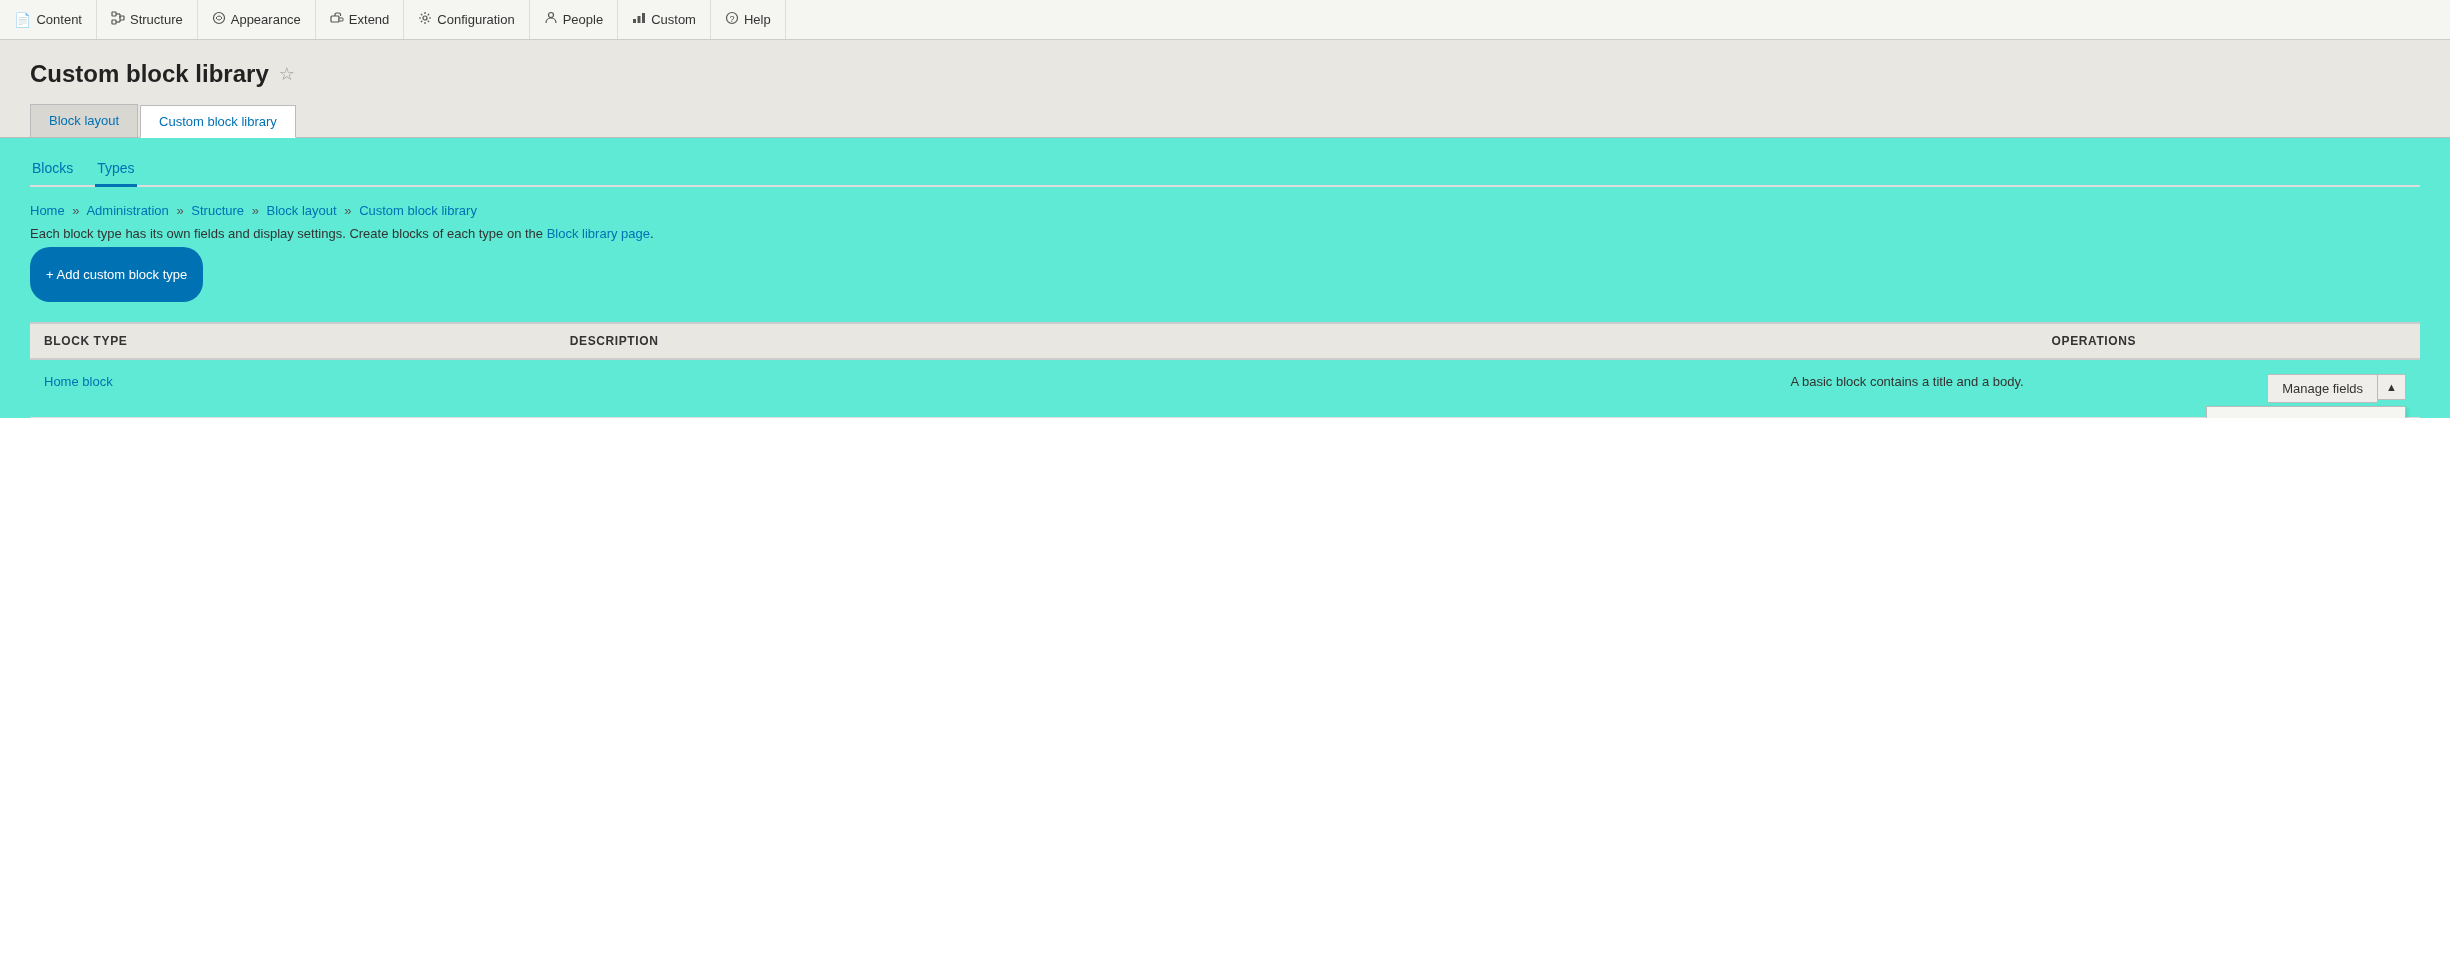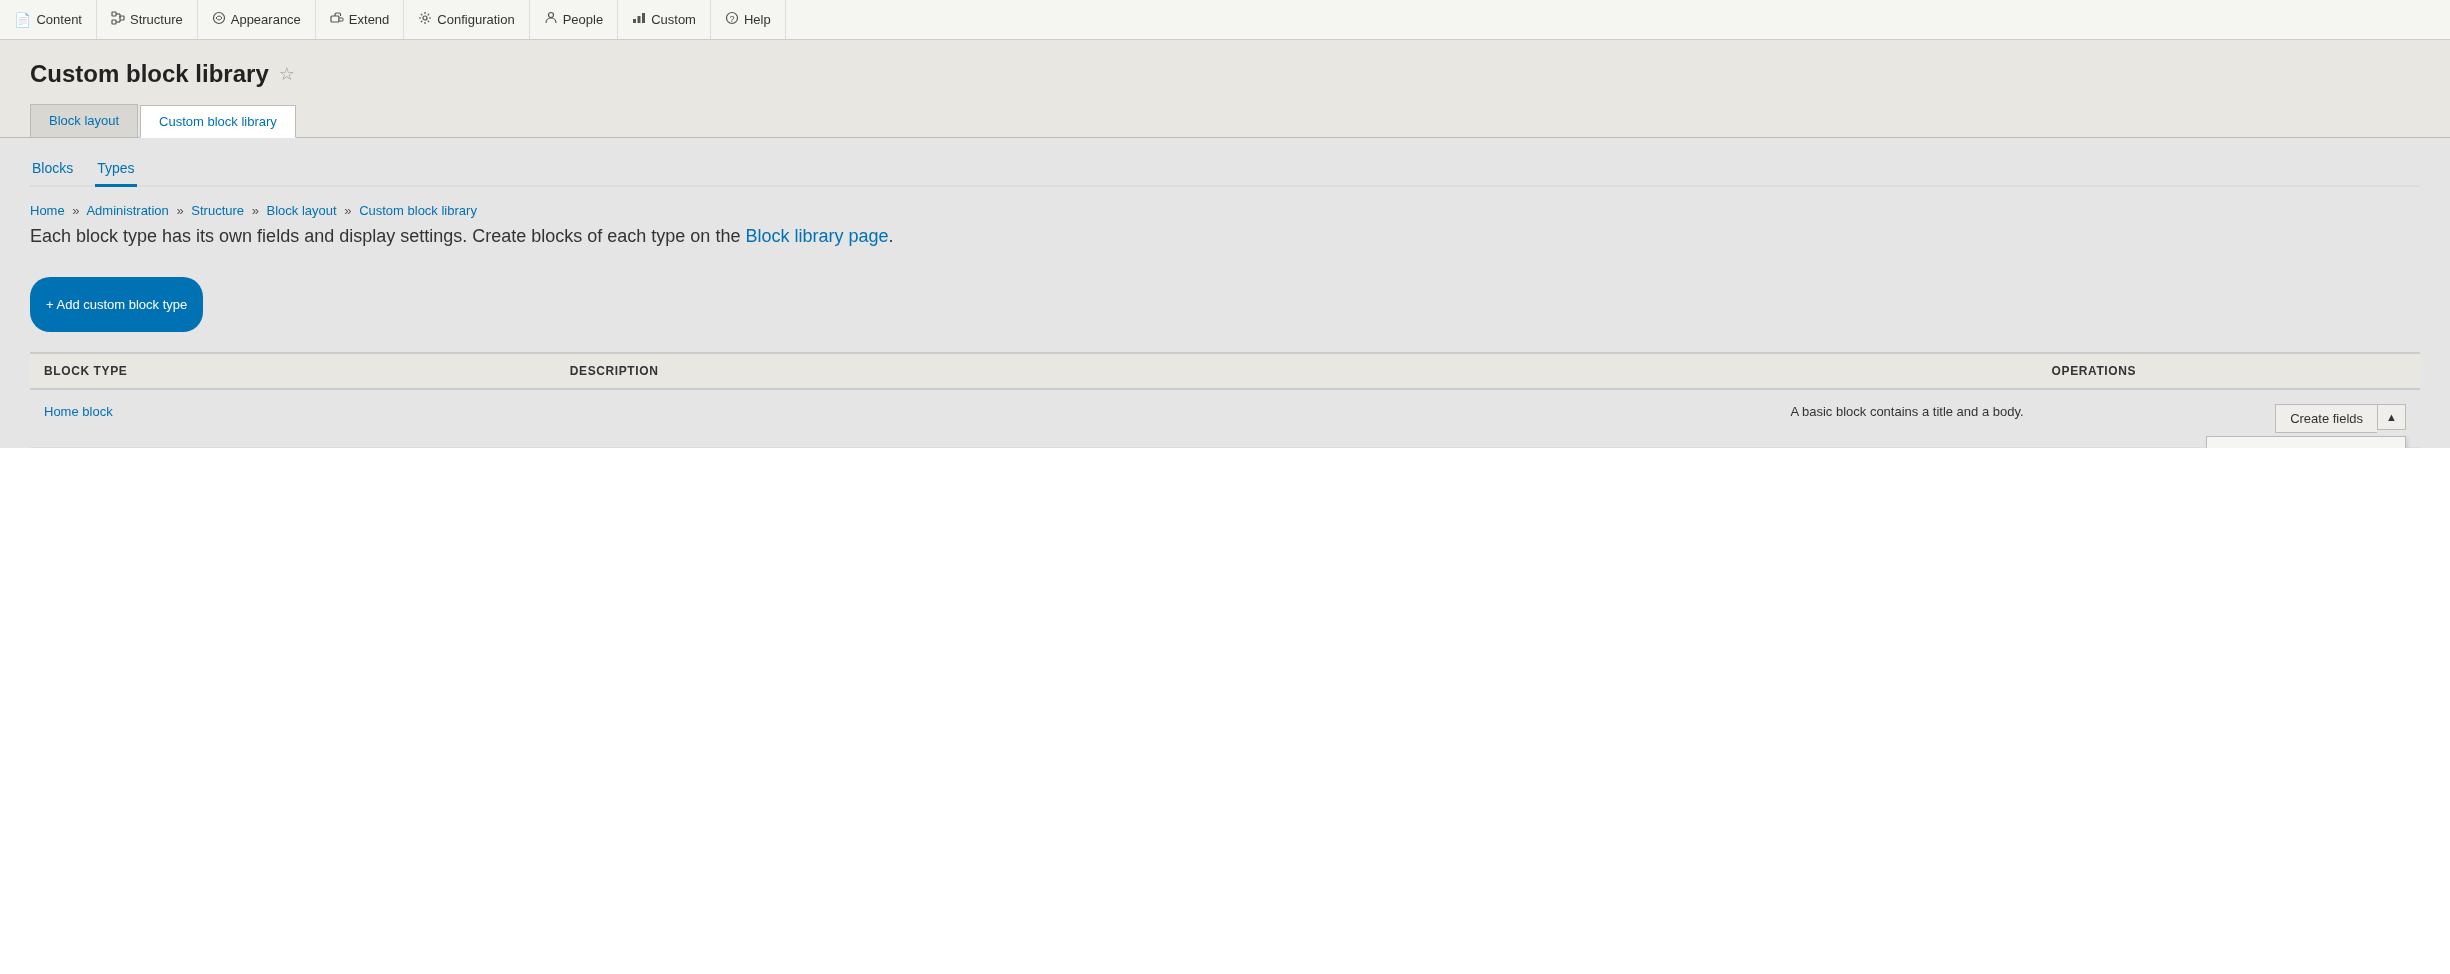--- a/index.html
+++ b/index.html
@@ -70,21 +70,21 @@
       background: #fff;
       color: #0071b3;
       font-weight: normal;
       border-bottom: 1px solid #fff;
       position: relative;
       top: 1px;
     }
 
     
     #main-content {
-      background: #e5e5e5;
+      background: #5eead4;
       padding: 0 30px;
       border-top: 1px solid #bbb;
     }
 
     
     .secondary-tabs {
       display: flex;
       gap: 20px;
       border-bottom: 2px solid #ddd;
       padding-top: 16px;
@@ -112,23 +112,23 @@
       color: #333;
     }
     .breadcrumb a {
       color: #0071b3;
       text-decoration: none;
       text-align: center;
     }
     .breadcrumb .sep { margin: 0 4px; color: #555; }
 
     .description-text {
-      font-size: 18px;
-      color: #333;
-      margin-bottom: 30px;
+      font-size: 13px;
+      color: #333;
+      margin-bottom: 6px;
     }
     .description-text a { color: #0071b3; text-decoration: none; }
 
     
     .add-button {
       display: inline-block;
       background: #0071b3;
       color: #fff;
       padding: 20px 16px;
       border-radius: 20px;
@@ -355,21 +355,21 @@
         <th class="col-description">DESCRIPTION</th>
         <th class="col-operations">OPERATIONS</th>
       </tr>
     </thead>
     <tbody id="table-body">
     <tr>
           <td class="col-block-type"><a href="#">Home block</a></td>
           <td class="col-description">A basic block contains a title and a body.</td>
           <td class="col-operations operations-cell">
             <div class="operations-wrapper" style="position: relative;">
-              <button class="op-main-btn">Create fields</button>
+              <button class="op-main-btn">Manage fields</button>
               <button class="op-arrow-btn">▲</button>
               <div class="op-dropdown">
                 <a class="op-dropdown-item" href="#">Manage form display</a>
                 <a class="op-dropdown-item" href="#">Manage display</a>
                 <a class="op-dropdown-item" href="#">Edit</a>
                 <a class="op-dropdown-item" href="#">Delete</a>
               </div>
             </div>
           </td>
         </tr>

